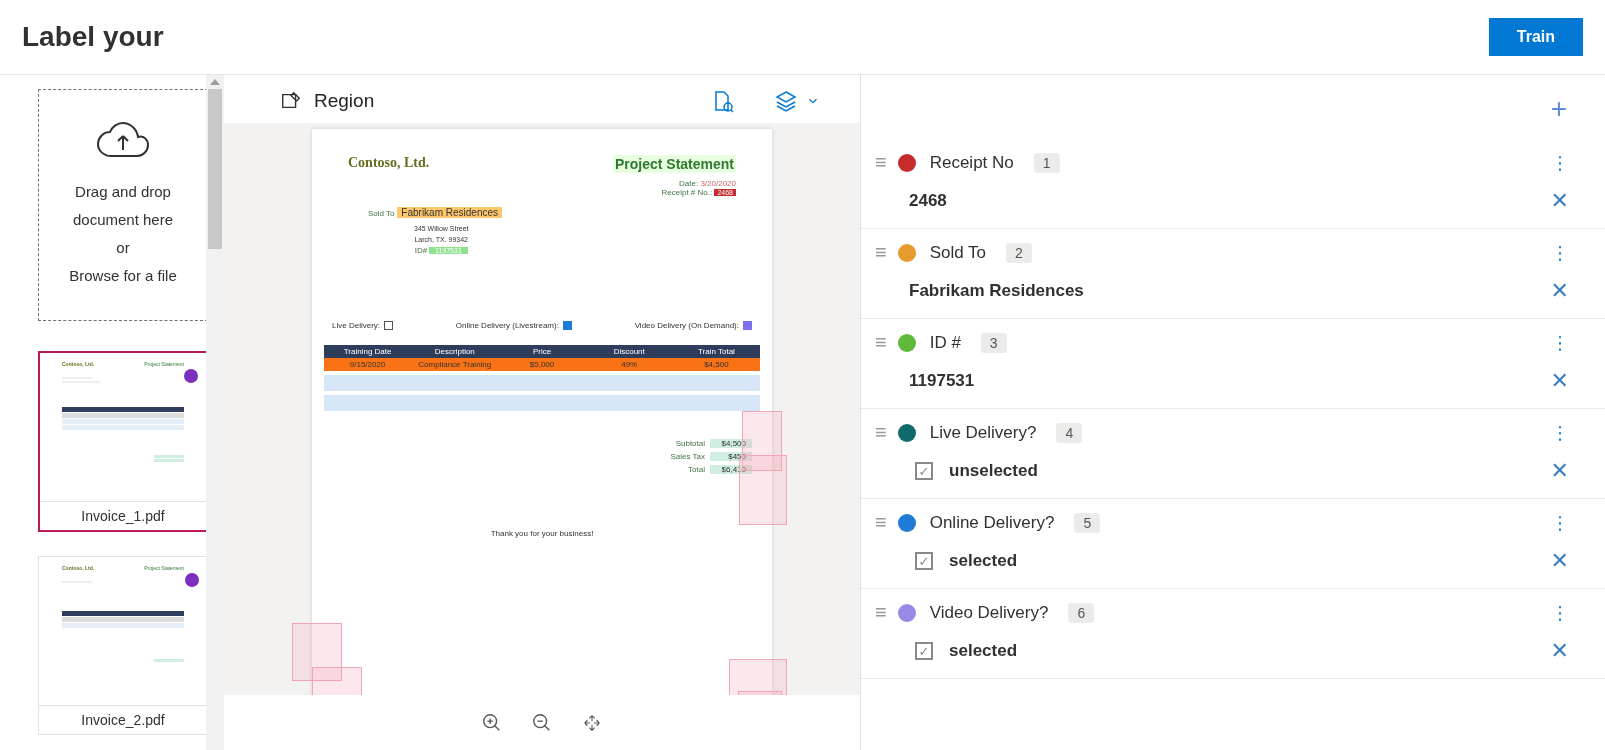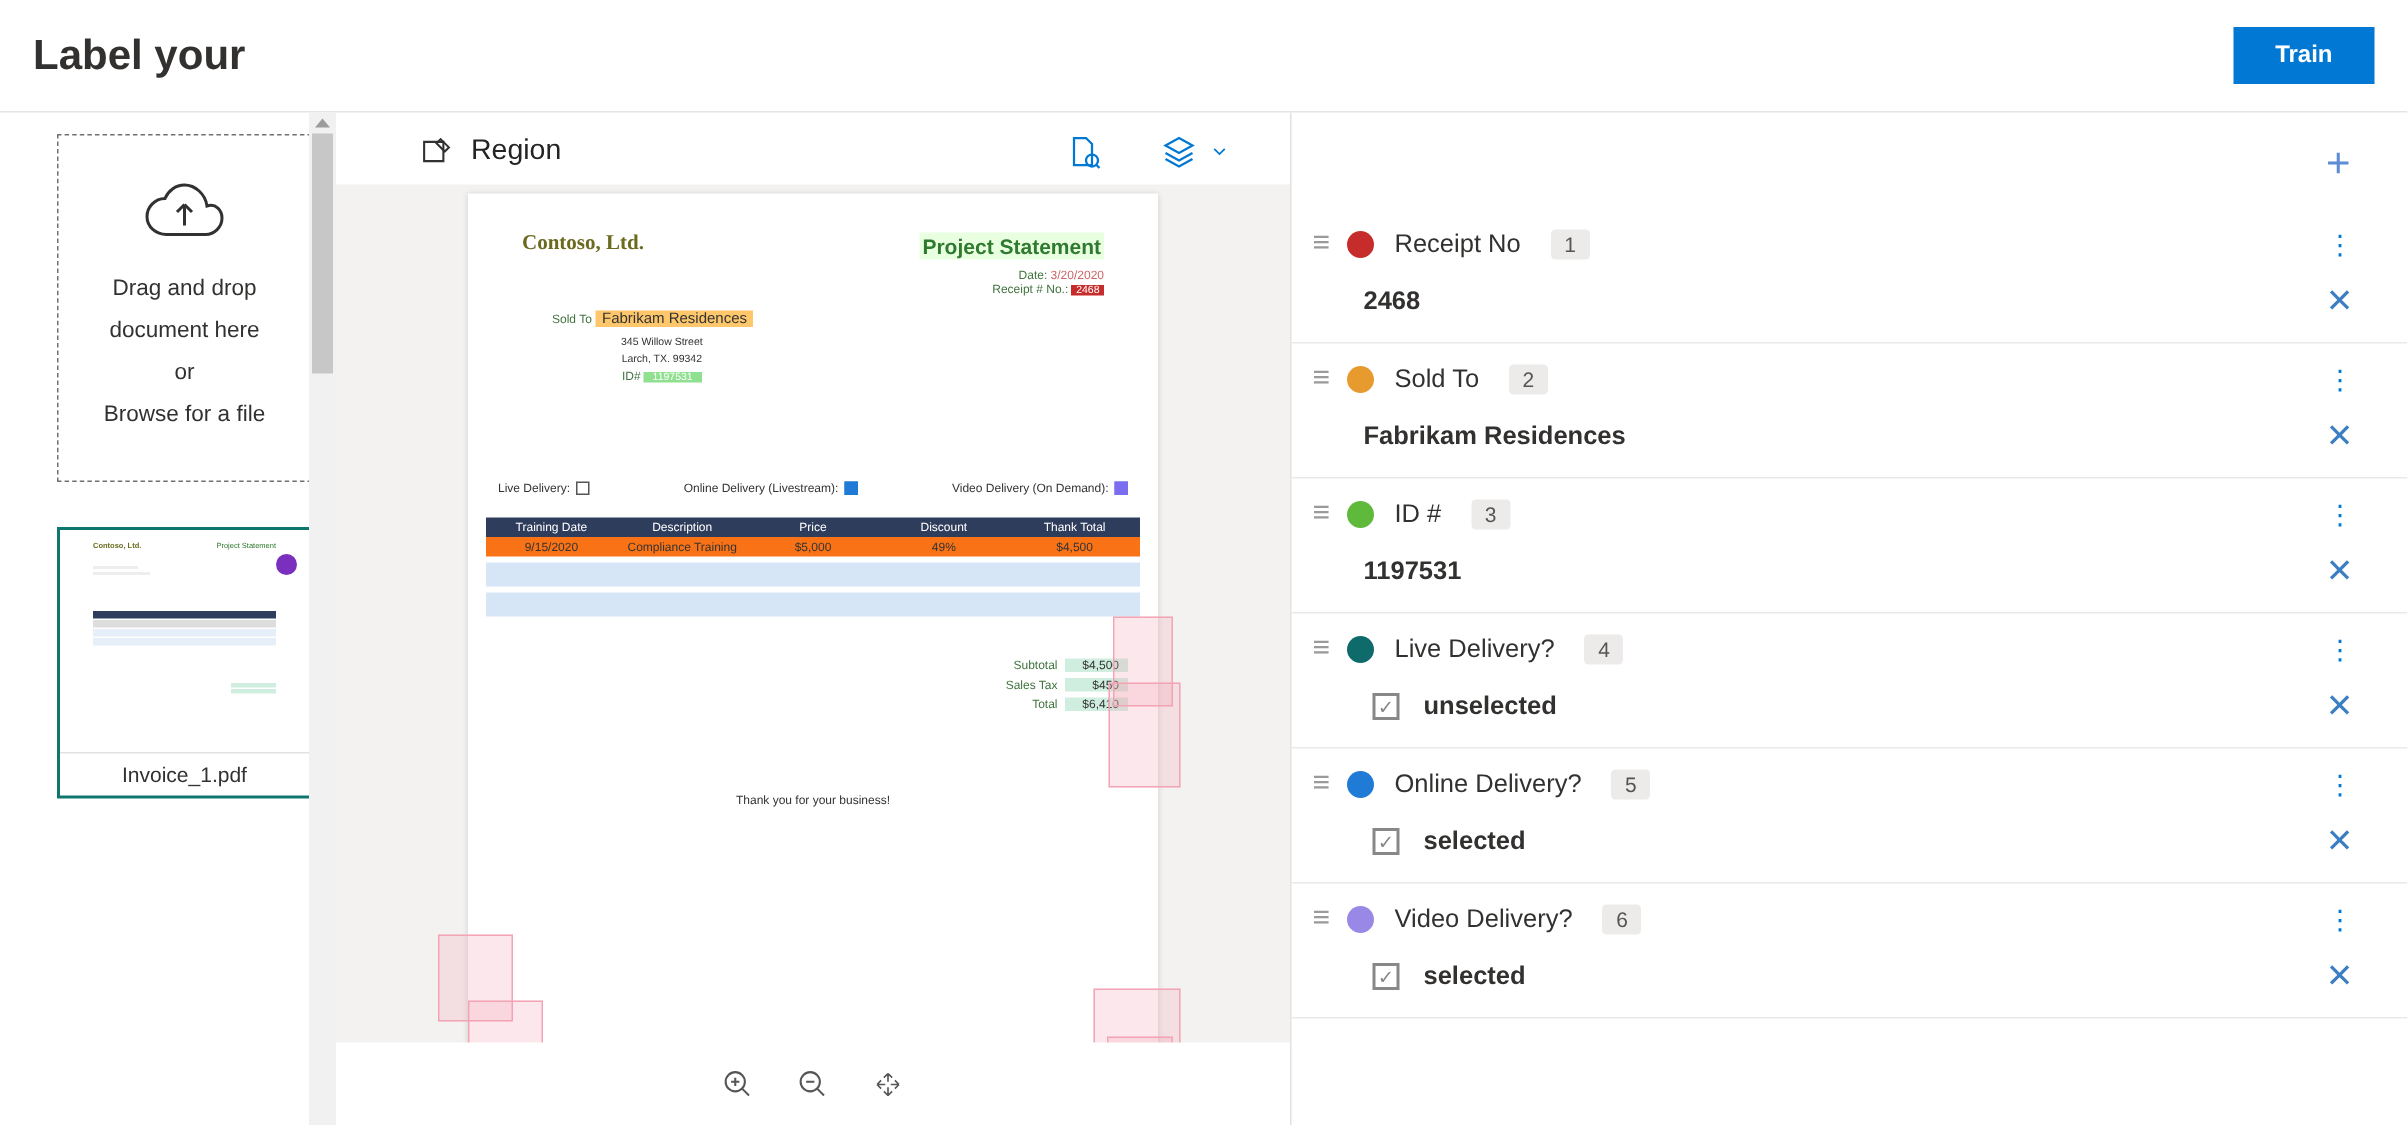--- a/index.html
+++ b/index.html
@@ -7,21 +7,21 @@
 .header { display: flex; align-items: center; justify-content: space-between; padding: 18px 22px 18px 22px; border-bottom: 1px solid #e5e5e5; }
 .header h1 { font-size: 28px; font-weight: 600; }
 .train-btn { background:#0078d4; color:#fff; border:none; font-size:16px; font-weight:600; padding:10px 28px; cursor:pointer; }
 .body { display:flex; height: 676px; }
 .sidebar { width: 206px; padding: 14px 10px 0 38px; overflow-y:auto; }
 .dropzone { border:1px dashed #717171; width:170px; height:232px; text-align:center; padding:20px 14px; margin-bottom:30px; display:flex; flex-direction:column; justify-content:center; align-items:center; }
 .dropzone svg { margin-bottom:16px; }
 .dropzone .txt { font-size:15px; line-height:28px; color:#323130; }
 .dropzone a { color:#0078d4; text-decoration:none; }
 .thumb { width:170px; border:1px solid #e1e1e1; margin-bottom:24px; position:relative; background:#fff; }
-.thumb.selected { border:2px solid #0f766e; }
+.thumb.selected { border:2px solid #be185d; }
 .thumb .preview { height:148px; background:#fff; display:flex; align-items:flex-start; justify-content:center; position:relative; }
 .thumb .dot { width:14px; height:14px; border-radius:50%; background:#7b2fbf; position:absolute; right:8px; top:16px; }
 .thumb .fname { border-top:1px solid #e1e1e1; text-align:center; font-size:14px; padding:6px 0; }
 .mini-doc { width:130px; height:140px; margin-top:6px; position:relative; }
 .m-hdr1{position:absolute;top:2px;left:4px;font-size:5px;font-weight:700;color:#6b6b1f}
 .m-hdr2{position:absolute;top:2px;right:4px;font-size:5px;color:#2f7a2f}
 .m-block{position:absolute;background:#eee;height:2px}
 .m-table{position:absolute;left:4px;right:4px;top:48px}
 .m-row{height:5px;background:#ddd;margin-bottom:1px}
 .m-row.h{background:#2f3d5c}
@@ -108,20 +108,37 @@
               <div class="m-row2"></div>
               <div class="m-row2"></div>
             </div>
           <div class="m-block" style="top:96px;right:4px;width:30px;background:#cfeee0;height:3px"></div>
           <div class="m-block" style="top:100px;right:4px;width:30px;background:#cfeee0;height:3px"></div>
         </div>
       </div>
       <div class="fname">Invoice_1.pdf</div>
     </div>
 
+    <div class="thumb">
+      <div class="preview">
+          <span class="dot"></span>
+        <div class="mini-doc">
+          <span class="m-hdr1">Contoso, Ltd.</span>
+            <span class="m-hdr2">Project Statement</span>
+          <div class="m-block" style="top:18px;left:4px;width:30px"></div>
+          <div class="m-table">
+              <div class="m-row h"></div>
+              <div class="m-row"></div>
+              <div class="m-row2"></div>
+            </div>
+          <div class="m-block" style="top:96px;right:4px;width:30px;background:#cfeee0;height:3px"></div>
+        </div>
+      </div>
+      <div class="fname">Invoice_2.pdf</div>
+    </div>
 
   </div>
 
   <div class="scroll-track">
     <div class="scroll-arrow"></div>
     <div class="scroll-thumb"></div>
   </div>
 
   <div class="doc-area">
     <div class="doc-toolbar">
@@ -176,21 +193,21 @@
               <span>Video Delivery (On Demand):</span>
               <span class="chkbox p"></span>
             </span>
         </div>
         <div class="tbl">
           <div class="tblh">
               <span>Training Date</span>
               <span>Description</span>
               <span>Price</span>
               <span>Discount</span>
-              <span>Thank Total</span>
+              <span>Train Total</span>
             </div>
           <div class="tblr">
               <span>9/15/2020</span>
               <span>Compliance Training</span>
               <span>$5,000</span>
               <span>49%</span>
               <span>$4,500</span>
             </div>
           <div class="tblr2"></div>
             <div class="tblr2"></div>

